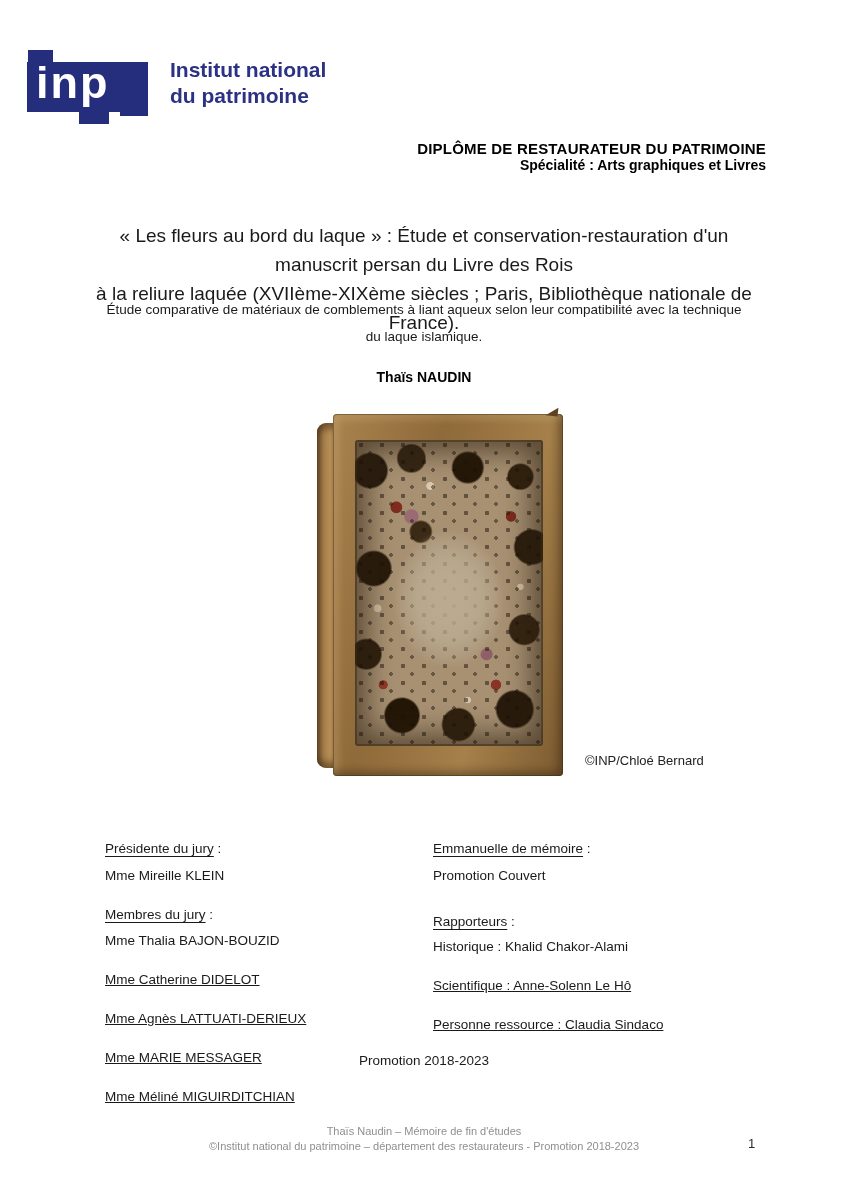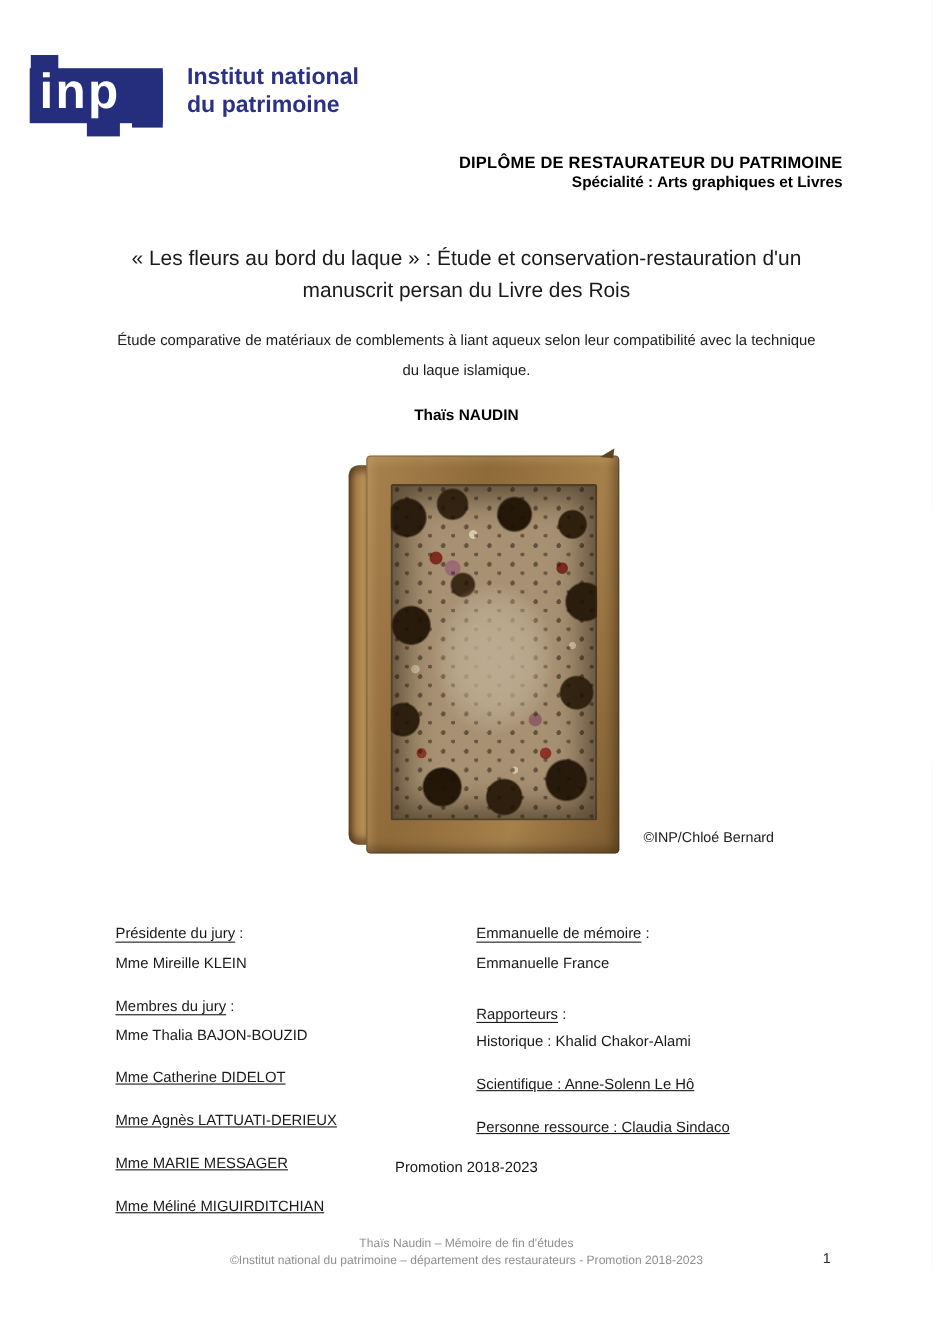--- a/index.html
+++ b/index.html
@@ -142,20 +142,21 @@
     <div>du patrimoine</div>
   </div>
 
   <div class="head-block">
     <div class="diploma">DIPLÔME DE RESTAURATEUR DU PATRIMOINE</div>
     <div class="specialty">Spécialité : Arts graphiques et Livres</div>
   </div>
 
   <div class="center-col thesis-title">
     <div>« Les fleurs au bord du laque » : Étude et conservation-restauration d'un manuscrit persan du Livre des Rois</div>
+    <div>à la reliure laquée (XVIIème-XIXème siècles ; Paris, Bibliothèque nationale de France).</div>
   </div>
 
   <div class="center-col author">Thaïs NAUDIN</div>
 
   <div class="center-col thesis-subtitle">
     <div>Étude comparative de matériaux de comblements à liant aqueux selon leur compatibilité avec la technique</div>
     <div>du laque islamique.</div>
   </div>
 
   <div class="book">
@@ -172,21 +173,21 @@
     <div class="jl mt21"><u>Membres du jury</u><span class="colon"> :</span></div>
     <div class="jl mt8">Mme Thalia BAJON-BOUZID</div>
     <div class="jl mt75">Mme Catherine DIDELOT</div>
     <div class="jl mt75">Mme Agnès LATTUATI-DERIEUX</div>
     <div class="jl mt75">Mme MARIE MESSAGER</div>
     <div class="jl mt75">Mme Méliné MIGUIRDITCHIAN</div>
   </div>
 
   <div class="jury-col jury-col-right">
     <div class="jl"><u>Emmanuelle de mémoire</u><span class="colon"> :</span></div>
-    <div class="jl mt9">Emmanuelle France</div>
+    <div class="jl mt9">Promotion Couvert</div>
     <div class="jl mt28"><u>Rapporteurs</u><span class="colon"> :</span></div>
     <div class="jl mt7">Historique : Khalid Chakor-Alami</div>
     <div class="jl mt75">Scientifique : Anne-Solenn Le Hô</div>
     <div class="jl mt75">Personne ressource : Claudia Sindaco</div>
   </div>
 
   <div class="promotion">Promotion 2018-2023</div>
 
   <div class="footer">
     <div>Thaïs Naudin – Mémoire de fin d'études</div>

